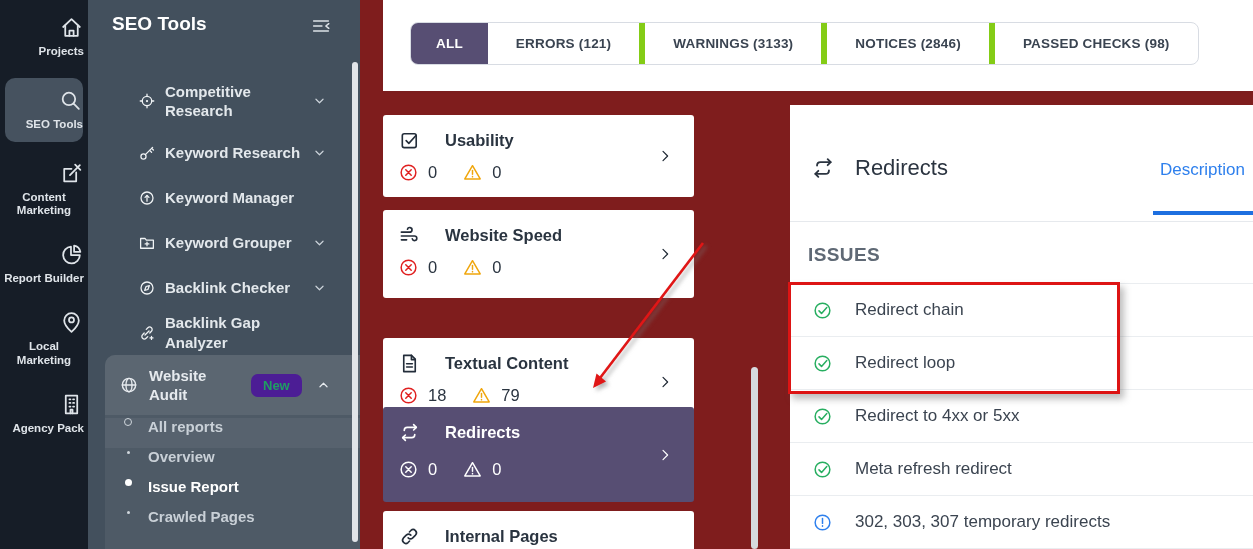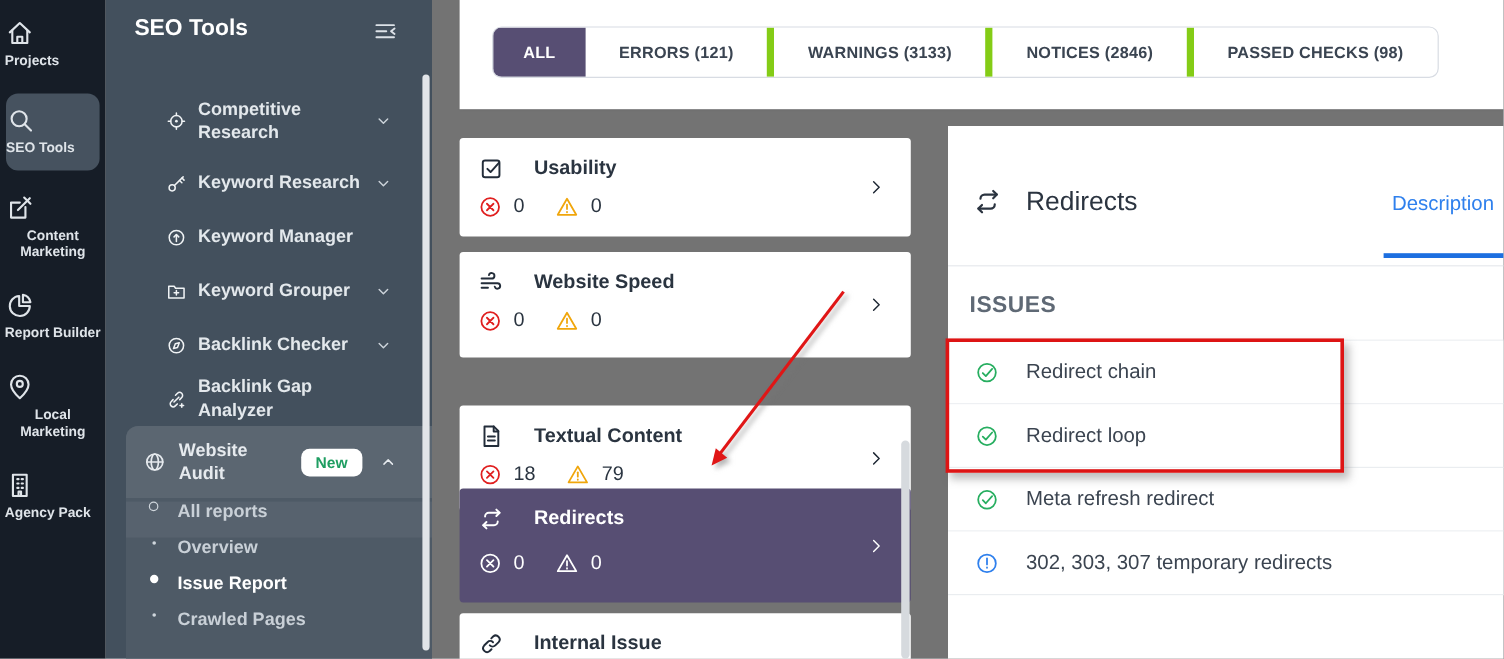--- a/index.html
+++ b/index.html
@@ -5,21 +5,21 @@
   * { margin:0; padding:0; box-sizing:border-box; }
   html,body { width:1253px; height:549px; }
   body { position:relative; overflow:hidden; background:#eef0f3;
          font-family:"Liberation Sans", sans-serif; }
   .icon svg { display:block; width:100%; height:100%; }
 
   
   .rail { position:absolute; left:0; top:0; bottom:0; width:88px; background:#161d27;
           z-index:5; display:flex; flex-direction:column; align-items:center;
           padding-top:10px; gap:14px; }
-  .rail-item { display:flex; flex-direction:column; align-items:flex-start; gap:5px;
+  .rail-item { display:flex; flex-direction:column; align-items:flex-end; gap:5px;
                color:#dfe4e9; width:80px; padding:5px 0; cursor:pointer; }
   .rail-item .rail-ic { width:25px; height:25px; }
   .rail-label { font-size:11.5px; font-weight:700; text-align:center; line-height:1.2; }
   .rail-item.active { background:#46525f; border-radius:10px; width:78px; padding:10px 0; }
 
   
   .sidebar { position:absolute; left:88px; top:0; bottom:0; width:272px; background:#43505d;
              z-index:4; color:#e6eaee; display:flex; flex-direction:column; }
   .side-head { position:relative; height:48px; padding:13px 28px 0 24px;
                display:flex; align-items:flex-start; justify-content:space-between; }
@@ -35,53 +35,53 @@
                      width:17px; height:17px; color:#ccd3da; }
   .side-item.twolines { min-height:58px; }
 
   .audit { margin-left:17px; margin-top:0; background:#4e5a66; border-radius:10px 0 0 0;
            flex:1; display:flex; flex-direction:column; }
   .audit-head { position:relative; display:flex; align-items:center; gap:10px;
                 background:#5b6671; border-radius:10px 0 0 0;
                 min-height:60px; padding:8px 52px 8px 14px; cursor:pointer; }
   .audit-head .ic { width:20px; height:20px; flex:0 0 20px; }
   .audit-head .lbl { font-size:15px; font-weight:700; line-height:1.3; max-width:86px; }
-  .badge { background:#ffffff; color:#1f9e62; font-size:13px; font-weight:700;
+  .badge { background:#4c1d95; color:#1f9e62; font-size:13px; font-weight:700;
            padding:4px 12px; border-radius:7px; margin-left:6px; white-space:nowrap; }
   .audit-head .chev { position:absolute; right:28px; top:50%; transform:translateY(-50%);
                       width:17px; height:17px; color:#e6eaee; }
   .audit-sub { padding-top:3px; }
   .sub-item { display:flex; align-items:flex-start; height:30px; padding-left:19px; gap:16px;
               font-size:15px; font-weight:600; color:#c9d0d7; cursor:pointer; }
   .sub-item.rowhl { background:#57626e; }
   .sub-item.current { color:#ffffff; font-weight:700; }
   .mk { width:8px; height:8px; display:flex; align-items:center; justify-content:center; }
   .mk.circle::before { content:""; width:6px; height:6px; border:1.5px solid #cfd6dc; border-radius:50%; }
   .mk.dot::before    { content:""; width:3px; height:3px; background:#cfd6dc; border-radius:50%; }
   .mk.bullet::before { content:""; width:7px; height:7px; background:#fff; border-radius:50%; }
   .side-scroll { position:absolute; left:352px; top:62px; width:6px; height:480px;
                  background:#e1e4e8; border-radius:3px; z-index:6; }
 
   
-  .content { position:absolute; left:360px; top:0; right:0; bottom:0; background:#737373; }
+  .content { position:absolute; left:360px; top:0; right:0; bottom:0; background:#7f1d1d; }
   .topbar { position:absolute; left:23px; top:0; right:0; height:91px; background:#fff;
             box-shadow:0 1px 2px rgba(40,50,60,.08); }
   .tabbar { position:absolute; left:27px; top:22px; display:inline-flex; align-items:stretch;
             height:43px; background:#fff; border:1px solid #d8dce3; border-radius:8px;
             overflow:hidden; }
   .tab { display:flex; align-items:center; padding:0 28px; font-size:13.5px; font-weight:700;
          color:#3a4451; letter-spacing:.2px; border-left:6px solid #84cc16; cursor:pointer;
          white-space:nowrap; }
   .tab:first-child { border-left:none; }
   .tab.active { background:var(--purple); color:#fff; padding:0 25px; }
   .tab.active + .tab { border-left:none; }
 
   
   .cards { position:absolute; left:23px; top:115px; width:369px; height:434px; }
-  .card { position:absolute; left:0; width:376px; background:#fff; border-radius:3px;
+  .card { position:absolute; left:0; width:311px; background:#fff; border-radius:3px;
           color:#2a3440; cursor:pointer;text-align:center; }
   .card.selected { background:var(--purple); color:#fff; }
   .card-head { position:absolute; left:15px; top:14px; display:flex; align-items:center; gap:24px; }
   .card .cic { width:23px; height:23px; color:#232d3a; }
   .card.selected .cic { color:#fff; }
   .card-title { font-size:16.5px; font-weight:700; }
   .card-chev { position:absolute; right:20px; top:50%; transform:translateY(-50%);
                width:17px; height:17px; color:#1d2733; }
   .card.selected .card-chev { color:#fff; }
   .card-stats { position:absolute; left:15px; top:47px; display:flex; align-items:center;
@@ -466,21 +466,21 @@
           </div>
         </div>
         <div class="card" style="top: 396px; height: 80px;">
           <div class="card-head">
             <span class="icon cic">
               <svg viewBox="0 0 24 24" fill="none" stroke="currentColor" stroke-width="1.7" stroke-linecap="round" stroke-linejoin="round">
                 <path d="M10.6 13.4a3.4 3.4 0 0 0 4.8 0l2.9-2.9a3.4 3.4 0 0 0-4.8-4.8l-1.6 1.6"></path>
                 <path d="M13.4 10.6a3.4 3.4 0 0 0-4.8 0l-2.9 2.9a3.4 3.4 0 0 0 4.8 4.8l1.6-1.6"></path>
               </svg>
             </span>
-            <span class="card-title">Internal Issue</span>
+            <span class="card-title">Internal Pages</span>
           </div>
         </div>
       </section>
     <div class="col-scroll"></div>
 
     <section class="panel">
       <div class="panel-head">
         <div class="panel-title-row">
           <span class="icon panel-ic" id="panel-icon-slot">
               <svg viewBox="0 0 24 24" fill="none" stroke="currentColor" stroke-width="1.7" stroke-linecap="round" stroke-linejoin="round">
@@ -507,20 +507,29 @@
             <span class="issue-label">Redirect chain</span>
           </div>
           <div class="issue-row">
             <span class="icon issue-ic passed">
               <svg viewBox="0 0 24 24" fill="none" stroke="currentColor" stroke-width="1.7" stroke-linecap="round" stroke-linejoin="round">
                 <circle cx="12" cy="12" r="8.4"></circle>
                 <path d="m8 12.4 2.9 2.9 6-6.8"></path>
               </svg>
             </span>
             <span class="issue-label">Redirect loop</span>
+          </div>
+          <div class="issue-row">
+            <span class="icon issue-ic passed">
+              <svg viewBox="0 0 24 24" fill="none" stroke="currentColor" stroke-width="1.7" stroke-linecap="round" stroke-linejoin="round">
+                <circle cx="12" cy="12" r="8.4"></circle>
+                <path d="m8 12.4 2.9 2.9 6-6.8"></path>
+              </svg>
+            </span>
+            <span class="issue-label">Redirect to 4xx or 5xx</span>
           </div>
           <div class="issue-row">
             <span class="icon issue-ic passed">
               <svg viewBox="0 0 24 24" fill="none" stroke="currentColor" stroke-width="1.7" stroke-linecap="round" stroke-linejoin="round">
                 <circle cx="12" cy="12" r="8.4"></circle>
                 <path d="m8 12.4 2.9 2.9 6-6.8"></path>
               </svg>
             </span>
             <span class="issue-label">Meta refresh redirect</span>
           </div>

